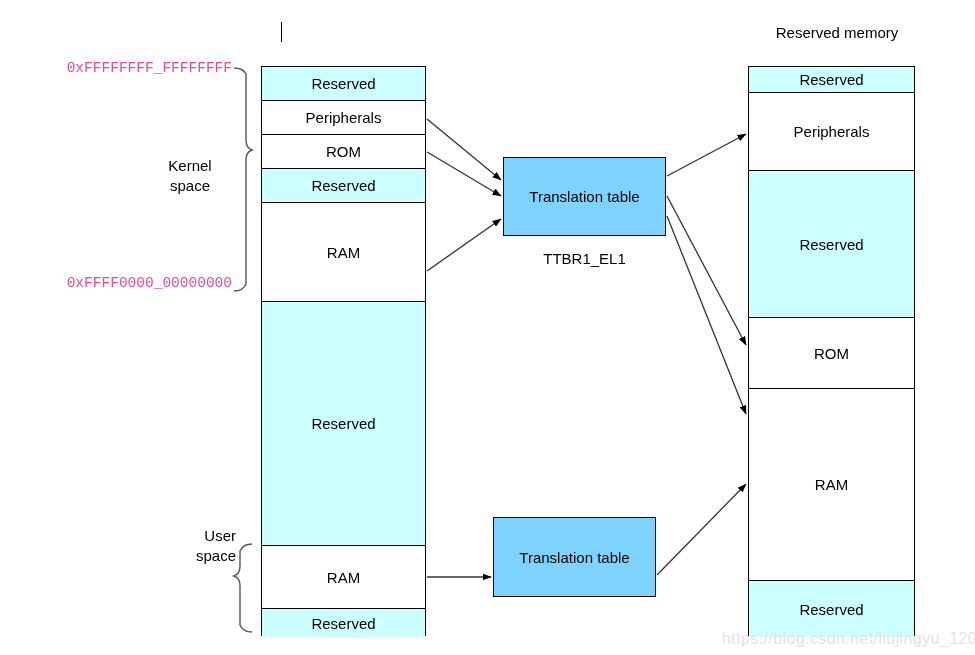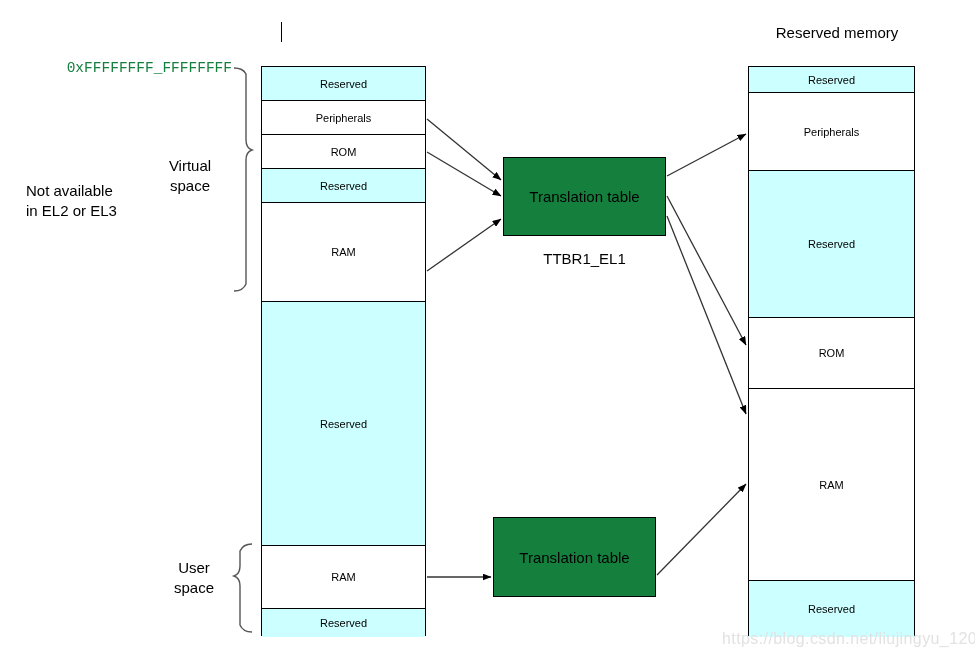--- a/index.html
+++ b/index.html
@@ -36,33 +36,33 @@
     background: #ffffff;
   }
   .seg {
     position: absolute;
     left: 0;
     right: 0;
     box-sizing: border-box;
     display: flex;
     align-items: center;
     justify-content: center;
-    font-size: 11px;
+    font-size: 15px;
     color: #000000;
     border-bottom: 1.5px solid #000000;
   }
   .seg.last { border-bottom: none; }
   .seg.cyan { background: #CCFFFF; }
   .seg.white { background: #ffffff; }
 
   .addr-label {
     position: absolute;
     font-family: "Liberation Mono", monospace;
     font-size: 14.5px;
-    color: #15803d;
+    color: #ec4899;
     white-space: nowrap;
     text-align: right;
   }
   .side-note {
     position: absolute;
     font-size: 15px;
     color: #000000;
     line-height: 20px;
     white-space: nowrap;
   }
@@ -71,21 +71,21 @@
     font-size: 15px;
     color: #000000;
     line-height: 20px;
     text-align: center;
     white-space: nowrap;
   }
   .tt-box {
     position: absolute;
     border: 1.5px solid #000000;
     box-sizing: border-box;
-    background: #15803d;
+    background: #7dd3fc;
     display: flex;
     align-items: center;
     justify-content: center;
     font-size: 15px;
     color: #000000;
   }
   .tt-caption {
     position: absolute;
     font-size: 15px;
     color: #000000;
@@ -131,32 +131,29 @@
   <div class="memcol" style="left:748px; top:66px; width:167px; height:570px;">
     <div class="seg cyan" style="top:0px;   height:26px;">Reserved</div>
     <div class="seg white" style="top:26px;  height:78px;">Peripherals</div>
     <div class="seg cyan" style="top:104px; height:147px;">Reserved</div>
     <div class="seg white" style="top:251px; height:71px;">ROM</div>
     <div class="seg white" style="top:322px; height:192px;">RAM</div>
     <div class="seg cyan last" style="top:514px; height:56px;">Reserved</div>
   </div>
 
   <div class="addr-label" style="left:0px; top:60px; width:232px;">0xFFFFFFFF_FFFFFFFF</div>
+  <div class="addr-label" style="left:0px; top:275px; width:232px;">0xFFFF0000_00000000</div>
 
-  <div class="side-note" style="left:26px; top:181px;">
-    <div>Not available</div>
-    <div>in EL2 or EL3</div>
-  </div>
 
   <div class="brace-label" style="left:148px; top:156px; width:84px;">
-    <div>Virtual</div>
+    <div>Kernel</div>
     <div>space</div>
   </div>
 
-  <div class="brace-label" style="left:152px; top:558px; width:84px;">
+  <div class="brace-label" style="left:152px; top:526px; width:84px;text-align:right;">
     <div>User</div>
     <div>space</div>
   </div>
 
   <div class="tt-box" style="left:503px; top:157px; width:163px; height:79px;">Translation table</div>
   <div class="tt-caption" style="left:503px; top:242px; width:163px;margin-top:8px;">TTBR1_EL1</div>
 
   <div class="tt-box" style="left:493px; top:517px; width:163px; height:80px;">Translation table</div>
 
   <svg class="overlay" viewBox="0 0 975 655">

